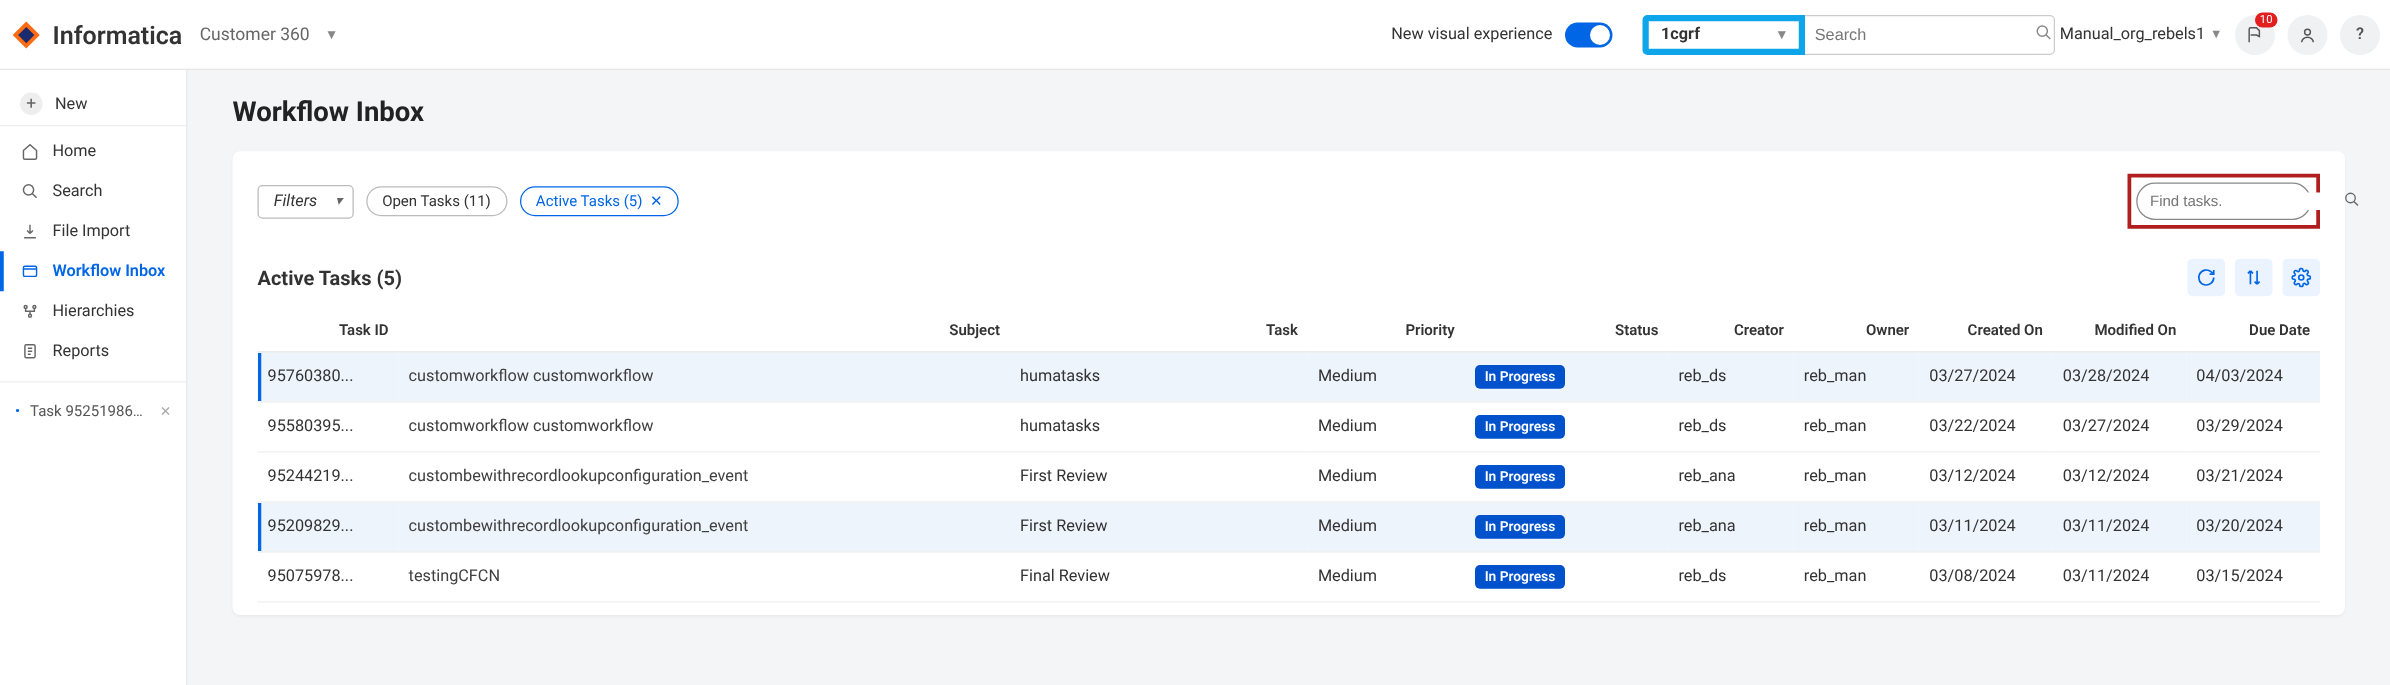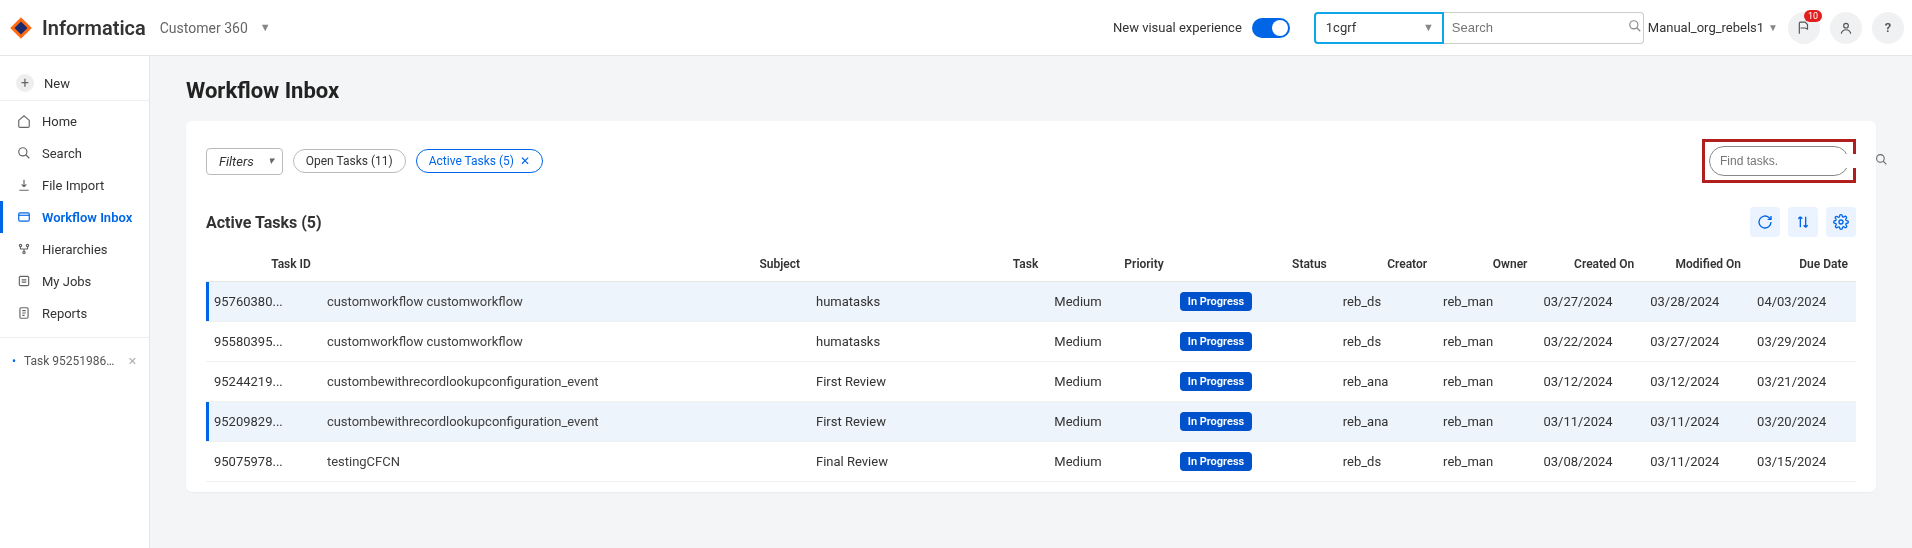--- a/index.html
+++ b/index.html
@@ -7,21 +7,21 @@
   
   
   .top-header { display: flex; align-items: center; height: 56px; background: #fff; padding: 0 8px; border-bottom: 1px solid #e5e5e5; }
   .logo { display: flex; align-items: center; gap: 8px; }
   .brand { font-size: 20px; font-weight: 600; color: #333; }
   .product { font-size: 14px; color: #666; margin-left: 6px; }
   .flex-spacer { flex: 1; }
   .toggle-label { font-size: 13px; color: #333; margin-right: 10px; }
   .toggle { width: 38px; height: 20px; border-radius: 10px; background: #0066e6; position: relative; cursor: pointer; margin-right: 24px; }
   .toggle::after { content: ''; position: absolute; width: 16px; height: 16px; border-radius: 50%; background: #fff; top: 2px; right: 2px; }
-  .app-select { border: 2px solid #0ea5e9; border-radius: 4px 0 0 4px; height: 32px; width: 130px; padding: 0 24px 0 10px; font-weight: 400; background: #fff; position: relative; display: flex; align-items: center; cursor: pointer; }
+  .app-select { border: 5px solid #0ea5e9; border-radius: 4px 0 0 4px; height: 32px; width: 130px; padding: 0 24px 0 10px; font-weight: 700; background: #fff; position: relative; display: flex; align-items: center; cursor: pointer; }
   .app-select .chev { position: absolute; right: 8px; color: #888; font-size: 11px; }
   .global-search { border: 1px solid #ccc; border-left: none; border-radius: 0 4px 4px 0; height: 32px; width: 200px; display: flex; align-items: center; padding: 0 8px; background: #fff; }
   .global-search input { border: none; outline: none; flex: 1; font-size: 13px; }
   .org-name { margin-left: 4px; font-size: 13px; color: #333; display: flex; align-items: center; gap: 4px; cursor: pointer; justify-content: center; }
   .icon-btn { width: 32px; height: 32px; border-radius: 50%; display: flex; align-items: center; justify-content: center; background: #f0f1f3; margin-left: 10px; cursor: pointer; position: relative; color: #555; }
   .badge { position: absolute; top: -2px; right: -2px; background: #e21e1e; color: #fff; border-radius: 8px; font-size: 9px; padding: 1px 4px; min-width: 14px; text-align: center; }
   
   
   .layout { display: flex; }
   .sidebar { width: 150px; background: #fff; border-right: 1px solid #e5e5e5; padding-top: 10px; min-height: 500px; }
@@ -164,29 +164,20 @@
     <div class="side-item">
       <span class="side-icon">
           <svg width="14" height="14" viewBox="0 0 24 24" fill="none" stroke="currentColor" stroke-width="2">
             <circle cx="6" cy="6" r="2"></circle>
             <circle cx="18" cy="6" r="2"></circle>
             <circle cx="12" cy="18" r="2"></circle>
             <path d="M6 8v4h12V8M12 12v4"></path>
           </svg>
         </span>
       <span>Hierarchies</span>
-    </div>
-    <div class="side-item">
-      <span class="side-icon">
-          <svg width="14" height="14" viewBox="0 0 24 24" fill="none" stroke="currentColor" stroke-width="2">
-            <rect x="4" y="4" width="16" height="16" rx="2"></rect>
-            <path d="M8 10h8M8 14h8"></path>
-          </svg>
-        </span>
-      <span>My Jobs</span>
     </div>
     <div class="side-item">
       <span class="side-icon">
           <svg width="14" height="14" viewBox="0 0 24 24" fill="none" stroke="currentColor" stroke-width="2">
             <rect x="5" y="3" width="14" height="18" rx="2"></rect>
             <path d="M9 8h6M9 12h6M9 16h4"></path>
           </svg>
         </span>
       <span>Reports</span>
     </div>

